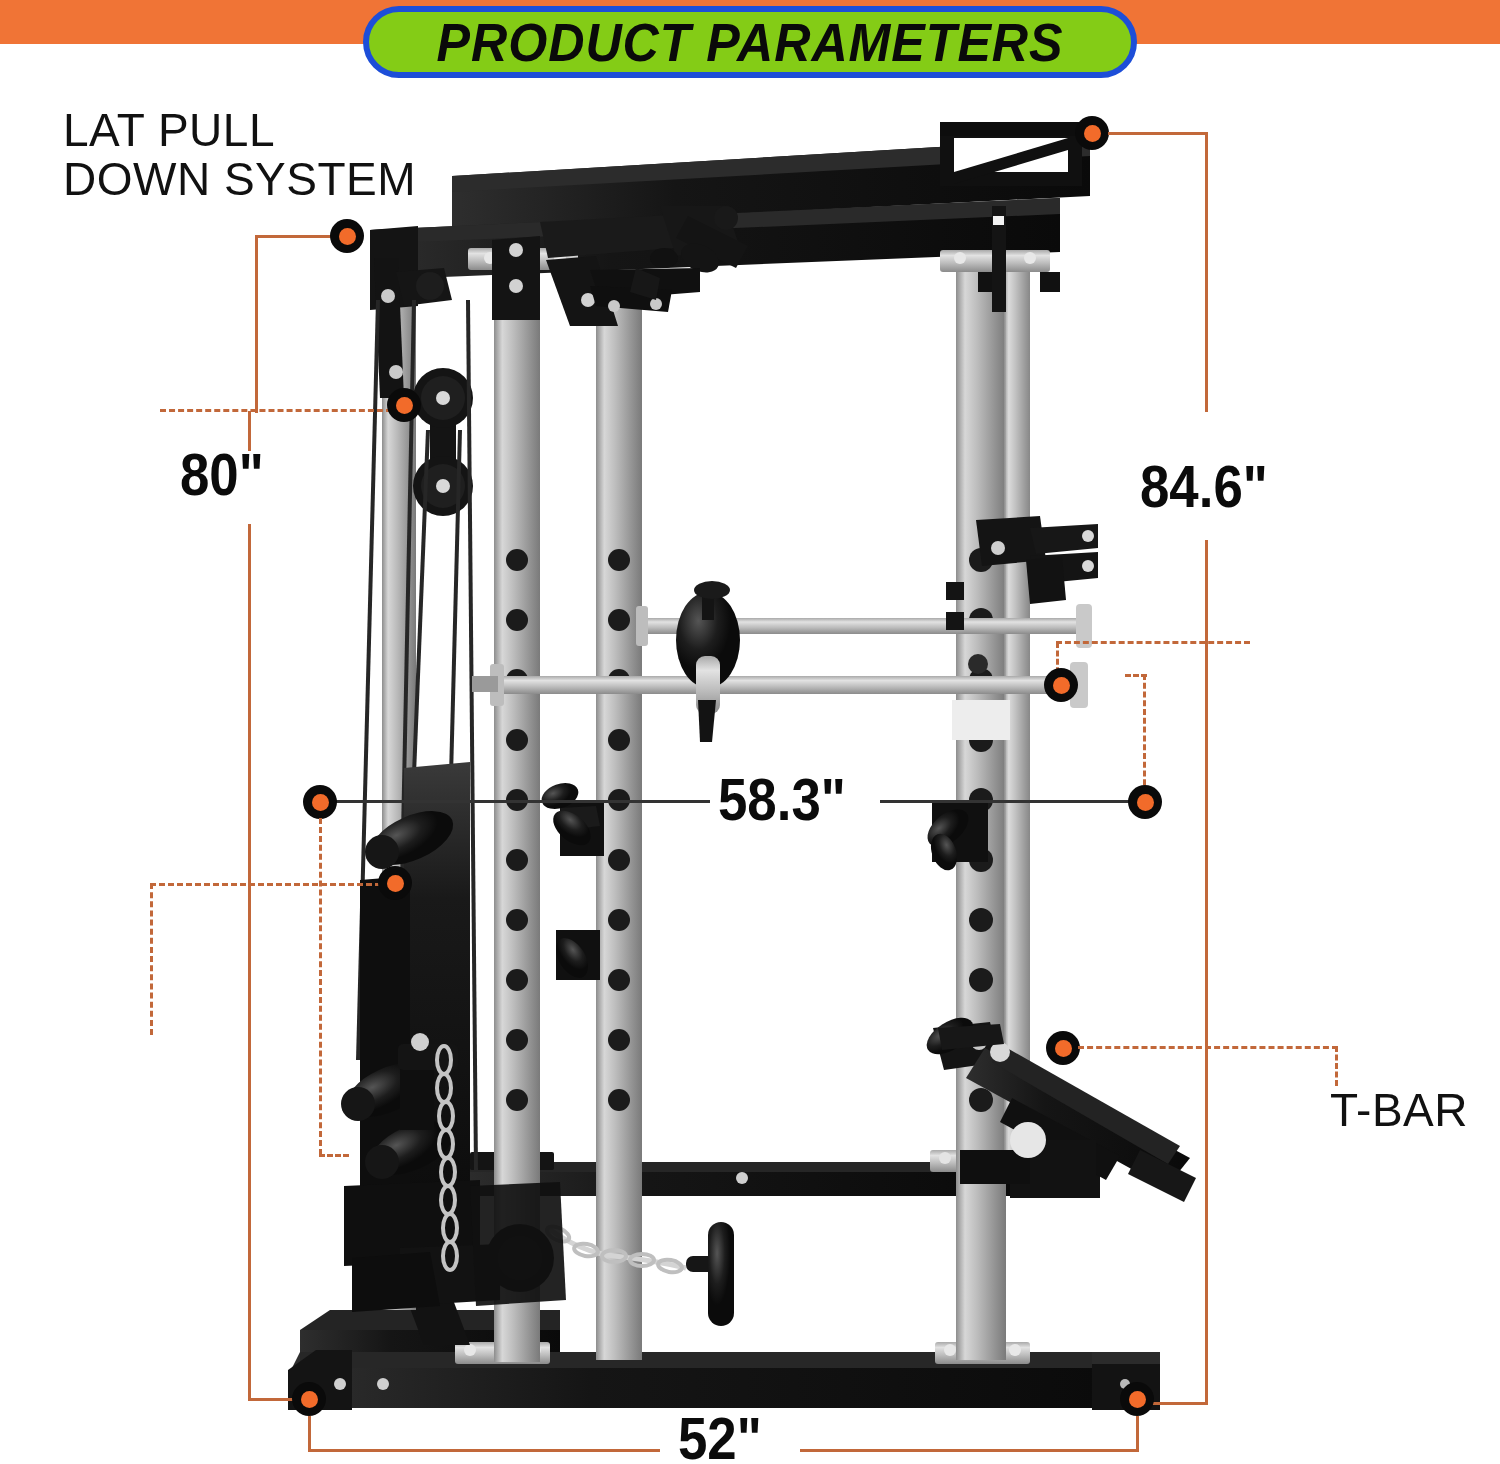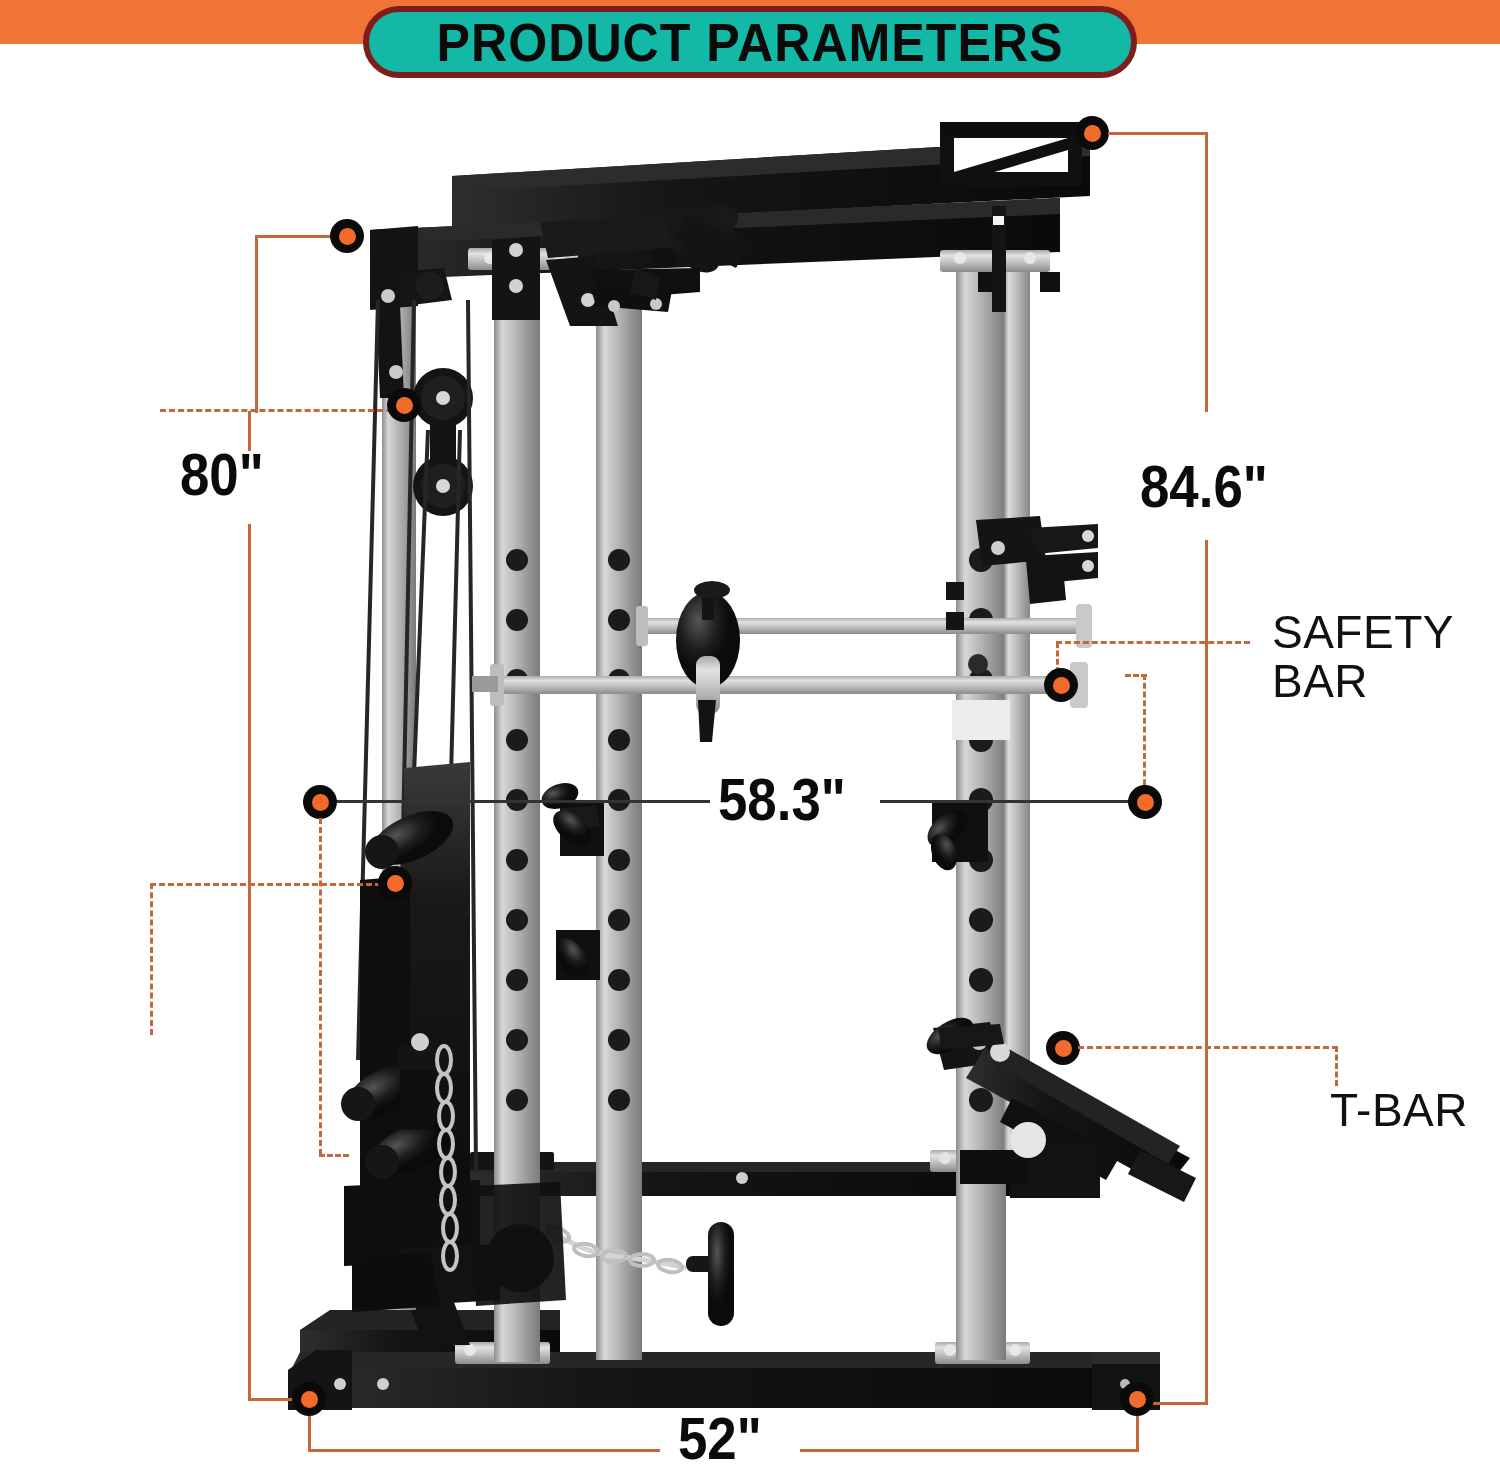--- a/index.html
+++ b/index.html
@@ -20,27 +20,28 @@
   .top-bar {
     position: absolute;
     left: 0; top: 0;
     width: 1500px; height: 44px;
     background: #F07436;
   }
   .title-pill {
     position: absolute;
     left: 363px; top: 6px;
     width: 774px; height: 72px;
-    background: #14b8a6;
-    border: 6px solid #7f1d1d;
+    background: #84cc16;
+    border: 6px solid #1d4ed8;
     border-radius: 40px;
     display: flex;
     align-items: center;
     justify-content: center;
     box-sizing: border-box;
+    font-style: italic;
   }
   .title-text {
     font-family: "Liberation Sans Narrow", "Liberation Sans", sans-serif;
     font-weight: 700;
     font-size: 54px;
     letter-spacing: 1px;
     color: #0a0a0a;
     transform: scaleX(0.93);
     white-space: nowrap;
   }
@@ -402,20 +403,22 @@
         <rect x="946" y="612" width="18" height="18" fill="#141414"></rect>
       </g>
     </g>
   </svg>
 
   <div class="top-bar"></div>
   <div class="title-pill">
     <span class="title-text">PRODUCT PARAMETERS</span>
   </div>
 
+  <div class="label" style="left:63px; top:106px;">LAT PULL
+DOWN SYSTEM</div>
 
   <div class="solid-h" style="left:255px; top:235px; width:78px;"></div>
   <div class="solid-v" style="left:255px; top:235px; height:178px;"></div>
   <div class="dot" style="left:330px; top:219px;"></div>
 
   <div class="dash-h" style="left:160px; top:409px; width:232px;"></div>
   <div class="dot" style="left:387px; top:388px;"></div>
 
   <div class="solid-v" style="left:248px; top:411px; height:40px;"></div>
   <div class="solid-v" style="left:248px; top:524px; height:876px;"></div>
@@ -423,22 +426,20 @@
 
   <div class="solid-h" style="left:248px; top:1398px; width:62px;"></div>
 
   <div class="dot" style="left:1075px; top:116px;"></div>
   <div class="solid-h" style="left:1108px; top:132px; width:100px;"></div>
   <div class="solid-v" style="left:1205px; top:132px; height:280px;"></div>
   <div class="dimval" style="left:1140px; top:452px;">84.6"</div>
   <div class="solid-v" style="left:1205px; top:540px; height:864px;"></div>
   <div class="solid-h" style="left:1140px; top:1402px; width:68px;"></div>
 
-  <div class="label" style="left:1272px; top:608px;">SAFETY
-BAR</div>
 
   <div class="dash-v" style="left:1056px; top:642px; height:48px;"></div>
   <div class="dash-h" style="left:1056px; top:641px; width:194px;"></div>
   <div class="dot" style="left:1044px; top:668px;"></div>
 
   <div class="dash-h" style="left:1125px; top:674px; width:22px;"></div>
   <div class="dash-v" style="left:1143px; top:674px; height:120px;"></div>
 
   <div class="gray-h" style="left:320px; top:800px; width:390px;"></div>
   <div class="gray-h" style="left:880px; top:800px; width:262px;"></div>

